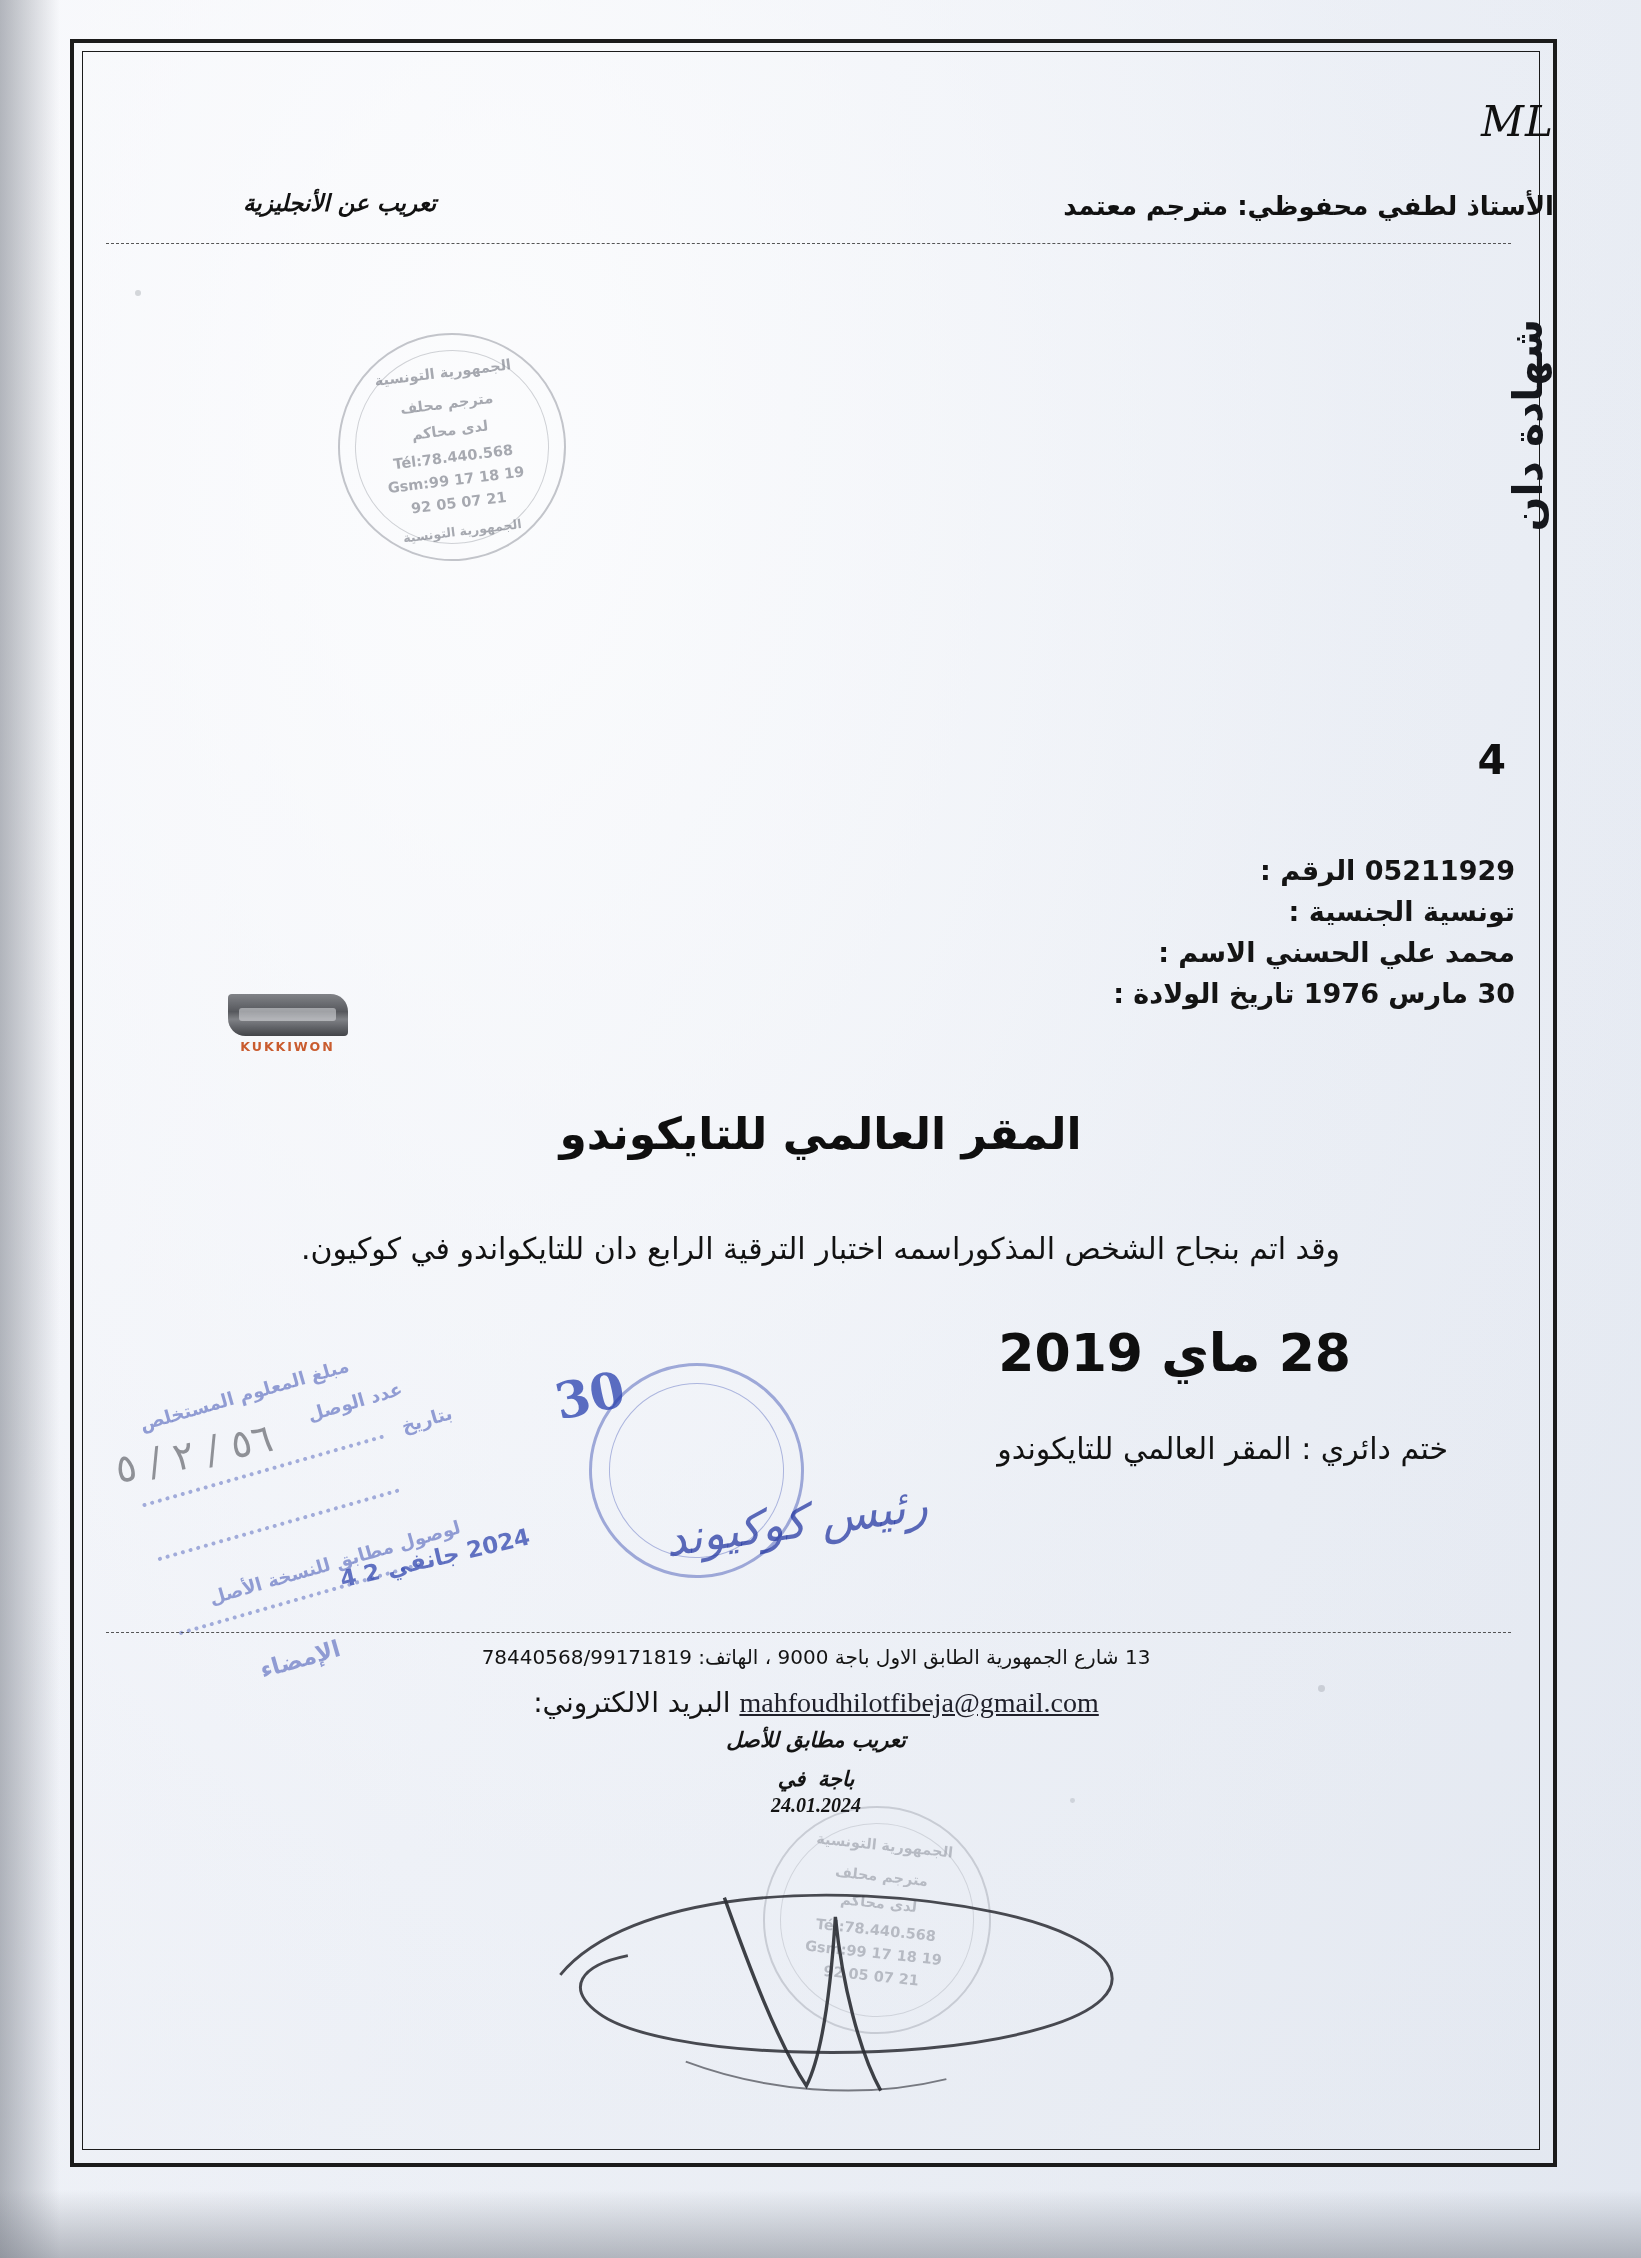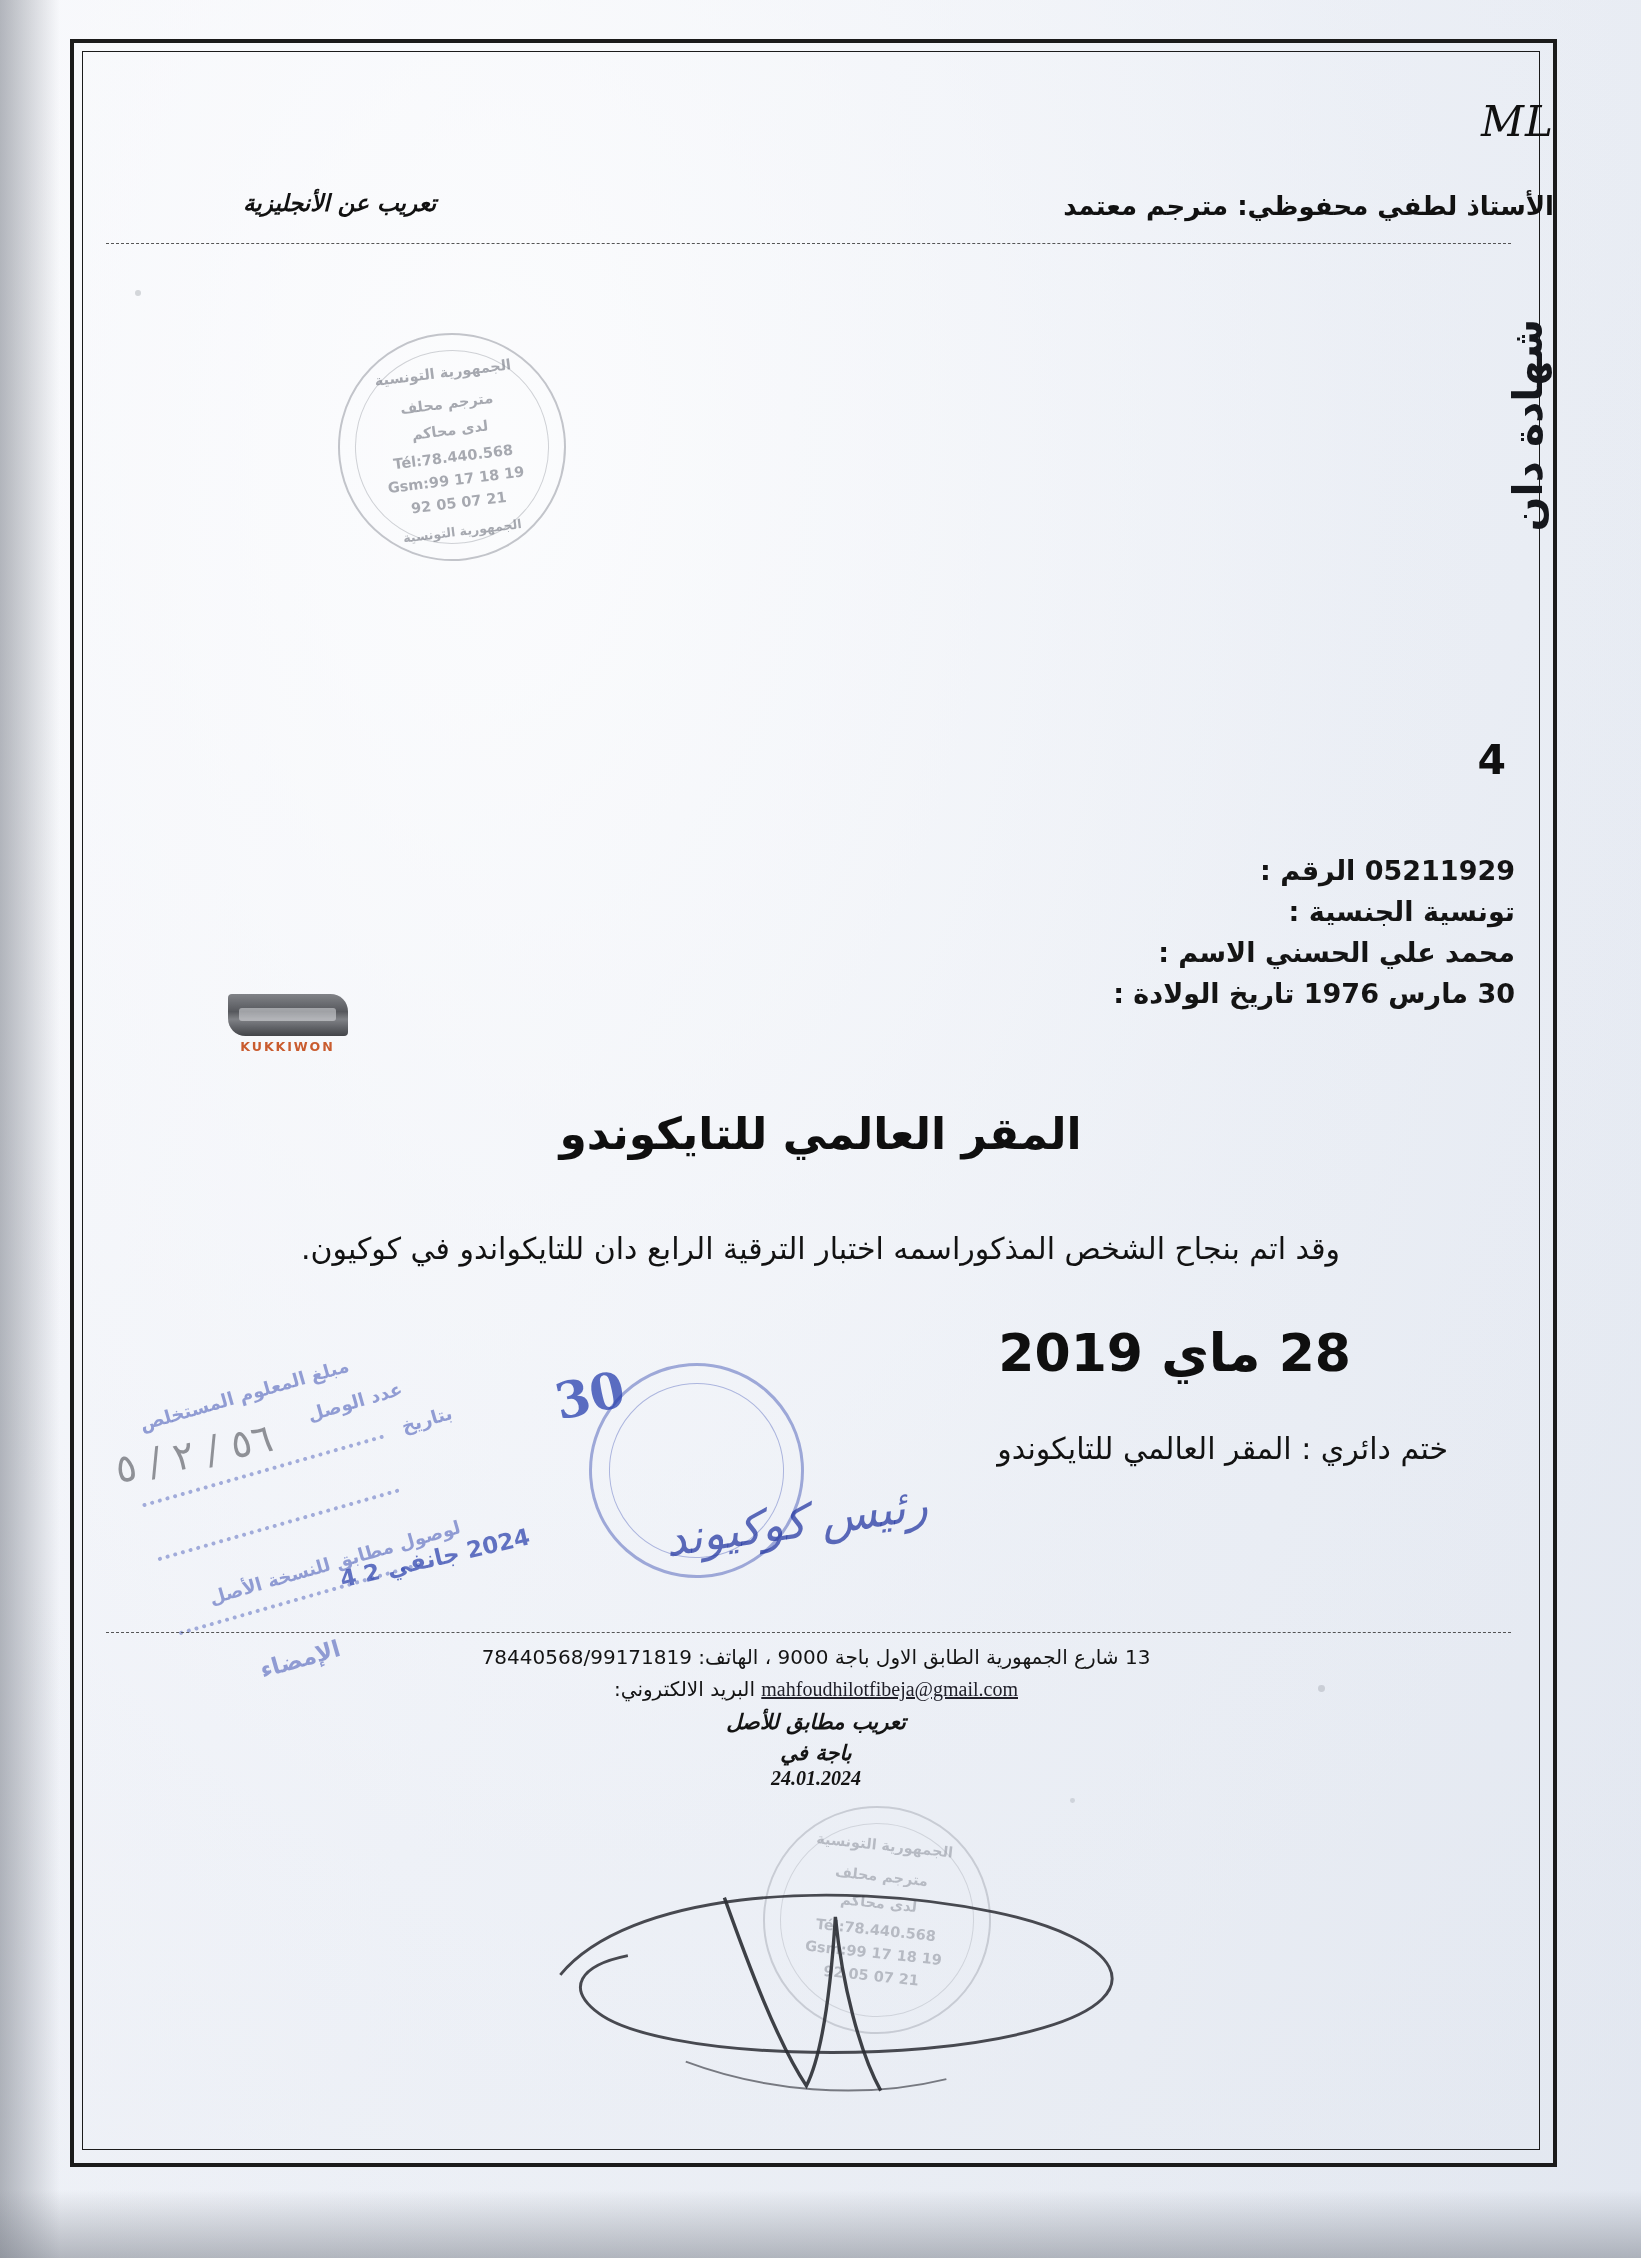--- a/index.html
+++ b/index.html
@@ -202,37 +202,37 @@
     position: absolute;
     left: 106px; right: 115px; top: 1645px;
     text-align: center;
     color: #141414;
   }
   .footer .addr {
     font-size: 20px;
     direction: rtl;
   }
   .footer .mail {
-    font-size: 20px;
-    margin-top: 8px;
+    font-size: 28px;
+    margin-top: 17px;
     direction: rtl;
   }
   .footer .mail .em {
     text-decoration: underline;
     color: #20202a;
     font-family: "Liberation Serif", serif;
   }
   .footer .certif {
     margin-top: 7.7px;
     font-family: "DejaVu Serif", serif;
     font-style: italic;
     font-weight: bold;
     font-size: 21px;
   }
-  .footer .certif .d2 { display:block; margin-top: 6px; }
+  .footer .certif .d2 { display:block; margin-top: 15px; font-family: Liberation Mono, monospace; }
   .footer .certdate {
     font-family: "Liberation Serif", serif;
     font-style: italic;
     font-weight: bold;
     font-size: 20px;
     margin-top: 1.9px;
   }
 
   
   .stamp-grey {

